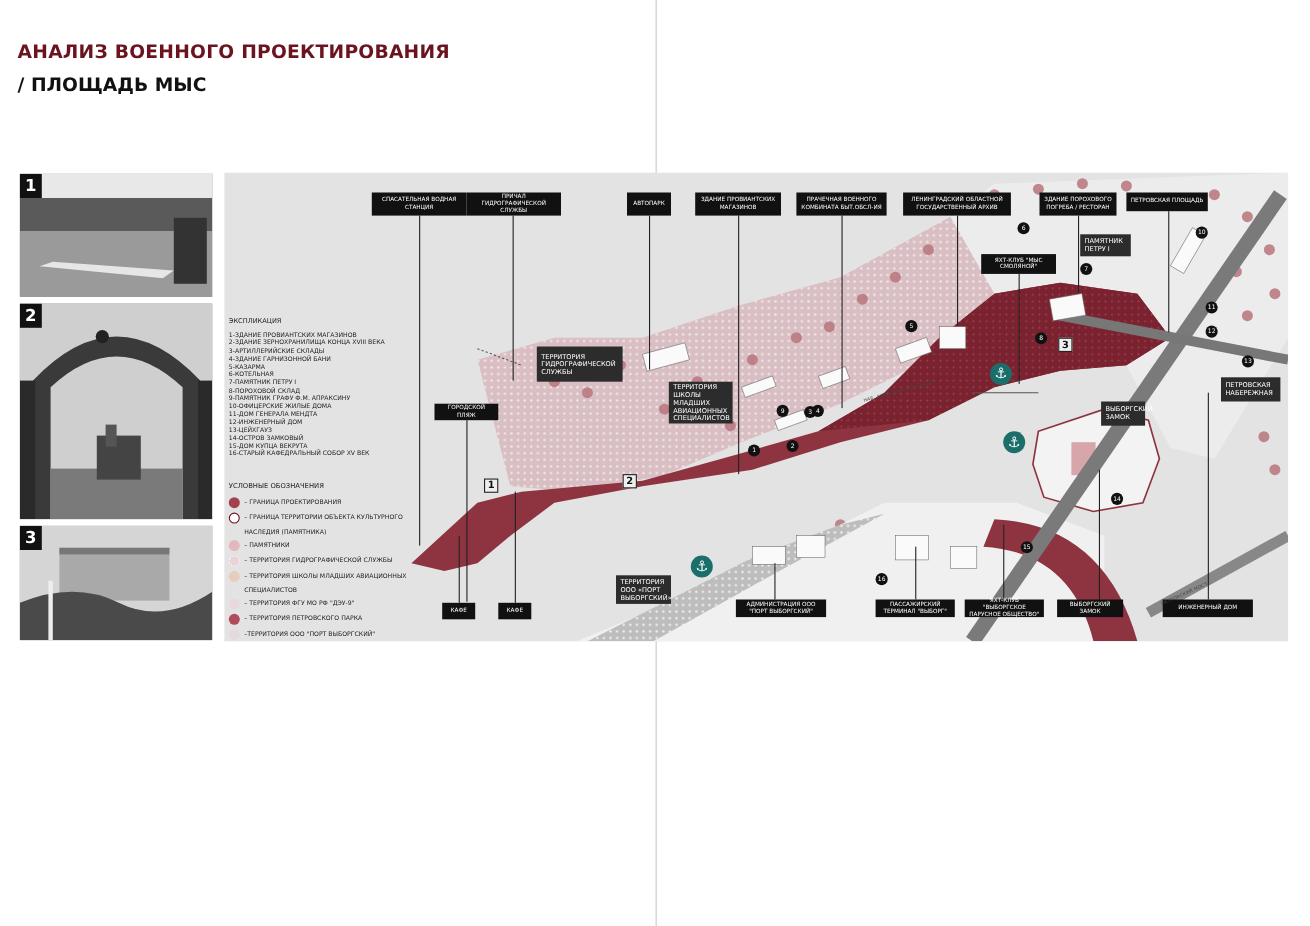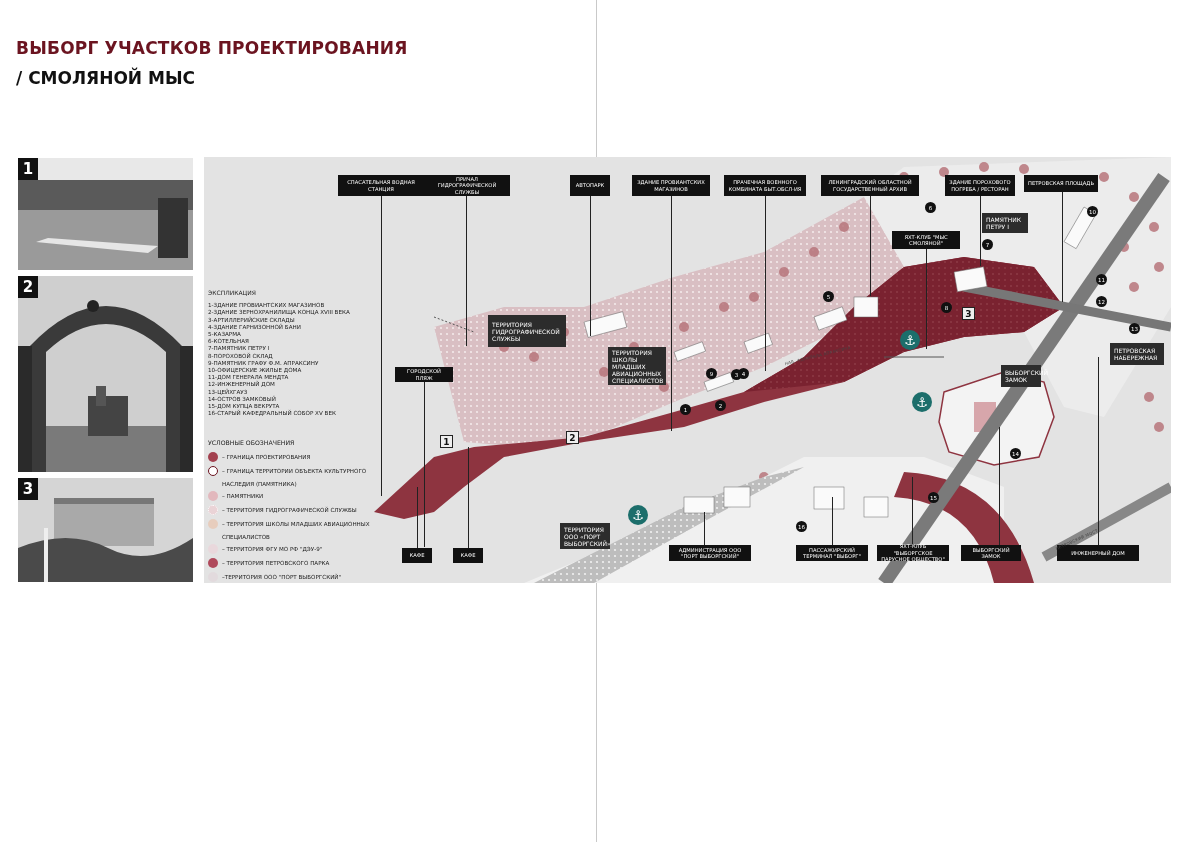--- a/index.html
+++ b/index.html
@@ -25,22 +25,22 @@
   .anchor{position:absolute;width:20px;height:20px;border-radius:50%;background:#1c6e6b;color:#fff;font-size:13px;display:flex;align-items:center;justify-content:center;}
   .bnum{position:absolute;width:11px;height:11px;border-radius:50%;background:#111;color:#fff;font-size:5.5px;display:flex;align-items:center;justify-content:center;}
   .sq{position:absolute;width:13px;height:13px;background:#eee;border:1.5px solid #222;color:#111;font-size:9px;font-weight:bold;display:flex;align-items:center;justify-content:center;box-sizing:border-box;}
   .street{position:absolute;font-size:4px;color:#444;text-transform:uppercase;letter-spacing:0.3px;}
 </style>
 </head>
 <body>
 
 <div class="fold"></div>
 
-<div class="title1">ВЫБОРГ УЧАСТКОВ ПРОЕКТИРОВАНИЯ</div>
-<div class="title2">/ СМОЛЯНОЙ МЫС</div>
+<div class="title1">АНАЛИЗ ВОЕННОГО ПРОЕКТИРОВАНИЯ</div>
+<div class="title2">/ ПЛОЩАДЬ МЫС</div>
 
 <div class="photo" style="top:158px;height:112px;">
   <svg width="175" height="112">
     <rect width="175" height="112" fill="#bdbdbd"></rect>
     <rect y="0" width="175" height="22" fill="#e8e8e8"></rect>
     <rect y="22" width="175" height="30" fill="#5a5a5a"></rect>
     <rect y="52" width="175" height="60" fill="#9a9a9a"></rect>
     <polygon points="18,84 130,95 140,88 30,80" fill="#e6e6e6"></polygon>
     <rect x="140" y="40" width="30" height="60" fill="#333"></rect>
   </svg>

